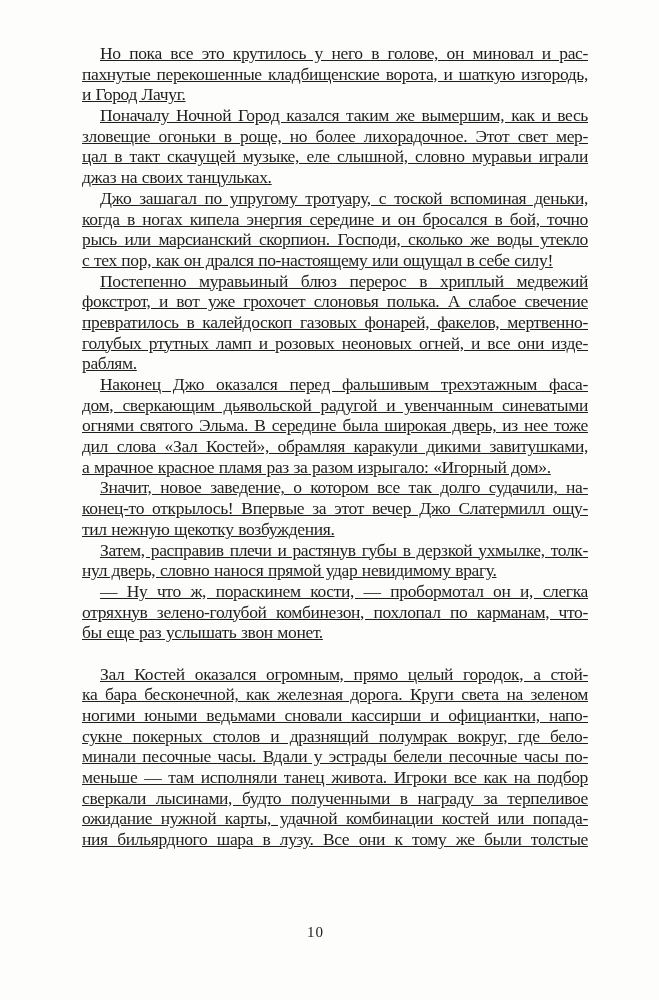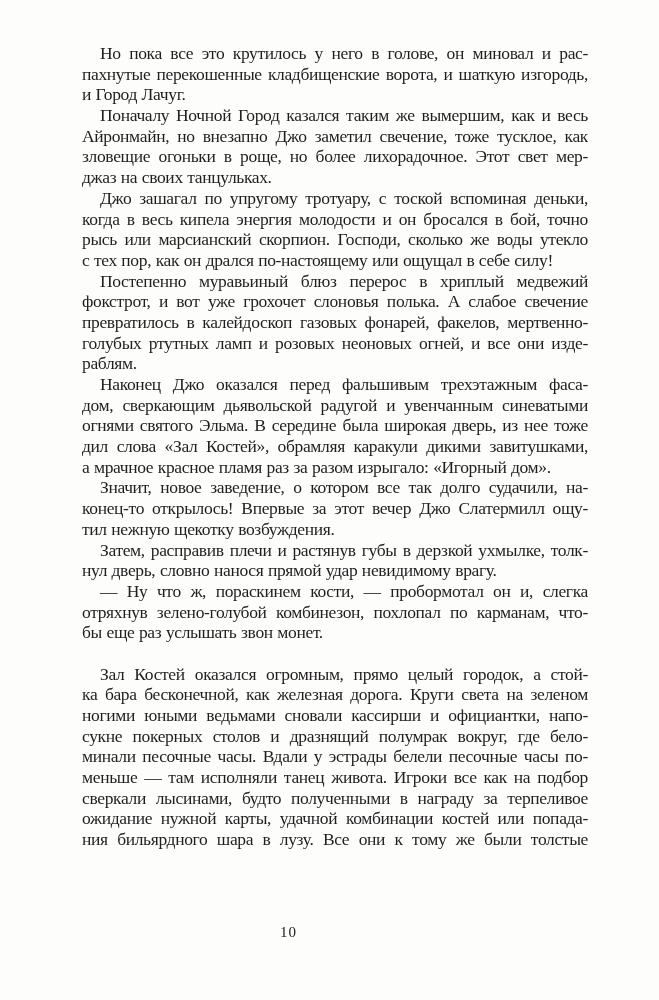--- a/index.html
+++ b/index.html
@@ -31,60 +31,62 @@
     font-size: 17.5px;
     line-height: 20.7px;
     letter-spacing: -0.35px;
     word-spacing: 0.5px;
     text-align: justify;
     text-align-last: justify;
     white-space: nowrap; 
     white-space: normal;
     overflow: hidden;
     height: 20.7px;
+    text-decoration: underline;
   }
   .line.ind {
     text-indent: 18px;
   }
   .line.last {
     text-align-last: left;
   }
   .scene-break {
     height: 20.7px;
   }
   .page-number {
     position: absolute;
     top: 924px;
     left: 0;
     width: 577px;
     text-align: center;
     font-size: 15px;
     letter-spacing: 1px;
     color: #22201f;
+    padding-left: 27px;
   }
 </style>
 </head>
 <body>
 
 <div class="book-page">
   <div class="text-block">
       <div class="paragraph">
         <div class="line ind">Но пока все это крутилось у него в голове, он миновал и рас-</div>
         <div class="line">пахнутые перекошенные кладбищенские ворота, и шаткую изгородь,</div>
         <div class="line last">и Город Лачуг.</div>
       </div>
       <div class="paragraph">
         <div class="line ind">Поначалу Ночной Город казался таким же вымершим, как и весь</div>
-        <div class="line">Айронмайн, но внезапно Джо заметил свечение, тоже тусклое, как</div>
         <div class="line">зловещие огоньки в роще, но более лихорадочное. Этот свет мер-</div>
+        <div class="line">цал в такт скачущей музыке, еле слышной, словно муравьи играли</div>
         <div class="line last">джаз на своих танцульках.</div>
       </div>
       <div class="paragraph">
         <div class="line ind">Джо зашагал по упругому тротуару, с тоской вспоминая деньки,</div>
-        <div class="line">когда в весь кипела энергия молодости и он бросался в бой, точно</div>
+        <div class="line">когда в ногах кипела энергия середине и он бросался в бой, точно</div>
         <div class="line">рысь или марсианский скорпион. Господи, сколько же воды утекло</div>
         <div class="line last">с тех пор, как он дрался по-настоящему или ощущал в себе силу!</div>
       </div>
       <div class="paragraph">
         <div class="line ind">Постепенно муравьиный блюз перерос в хриплый медвежий</div>
         <div class="line">фокстрот, и вот уже грохочет слоновья полька. А слабое свечение</div>
         <div class="line">превратилось в калейдоскоп газовых фонарей, факелов, мертвенно-</div>
         <div class="line">голубых ртутных ламп и розовых неоновых огней, и все они изде-</div>
         <div class="line last">раблям.</div>
       </div>

